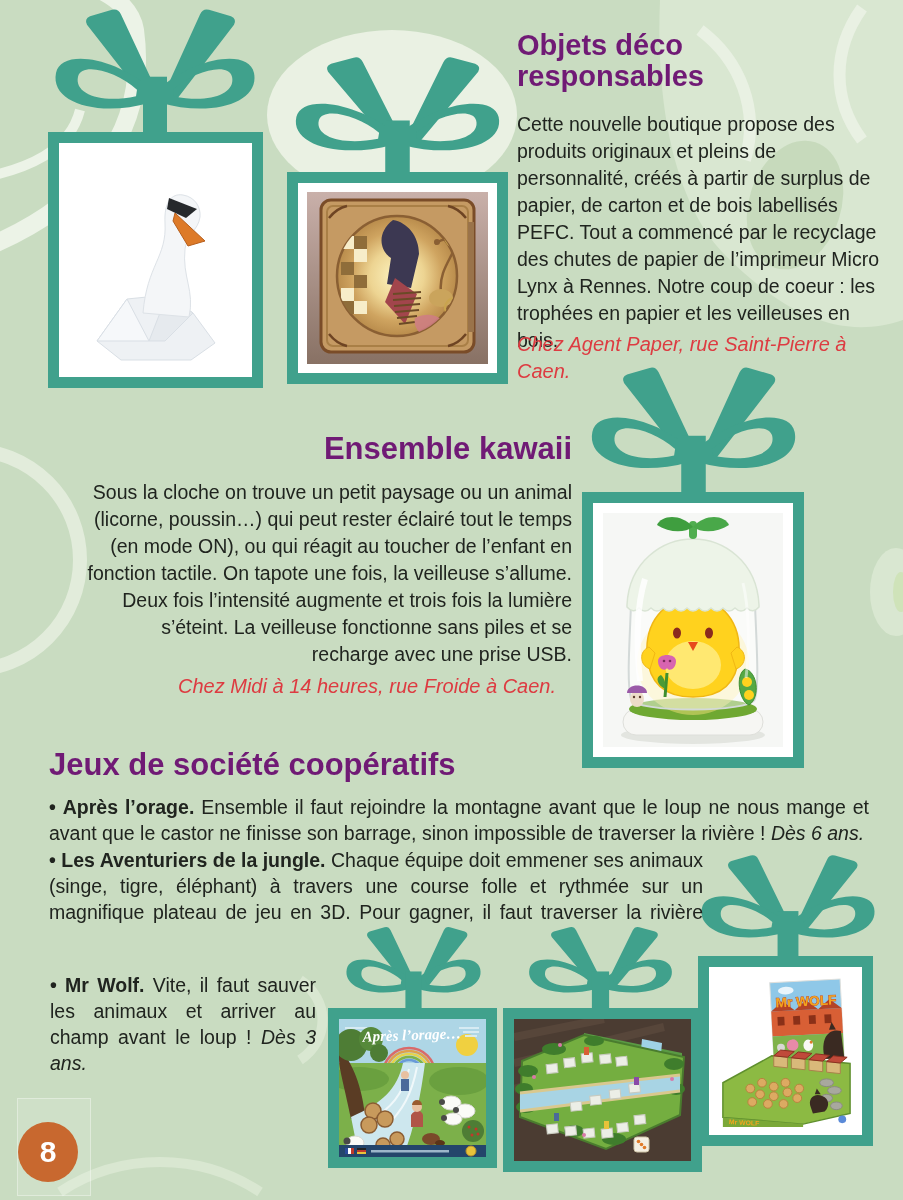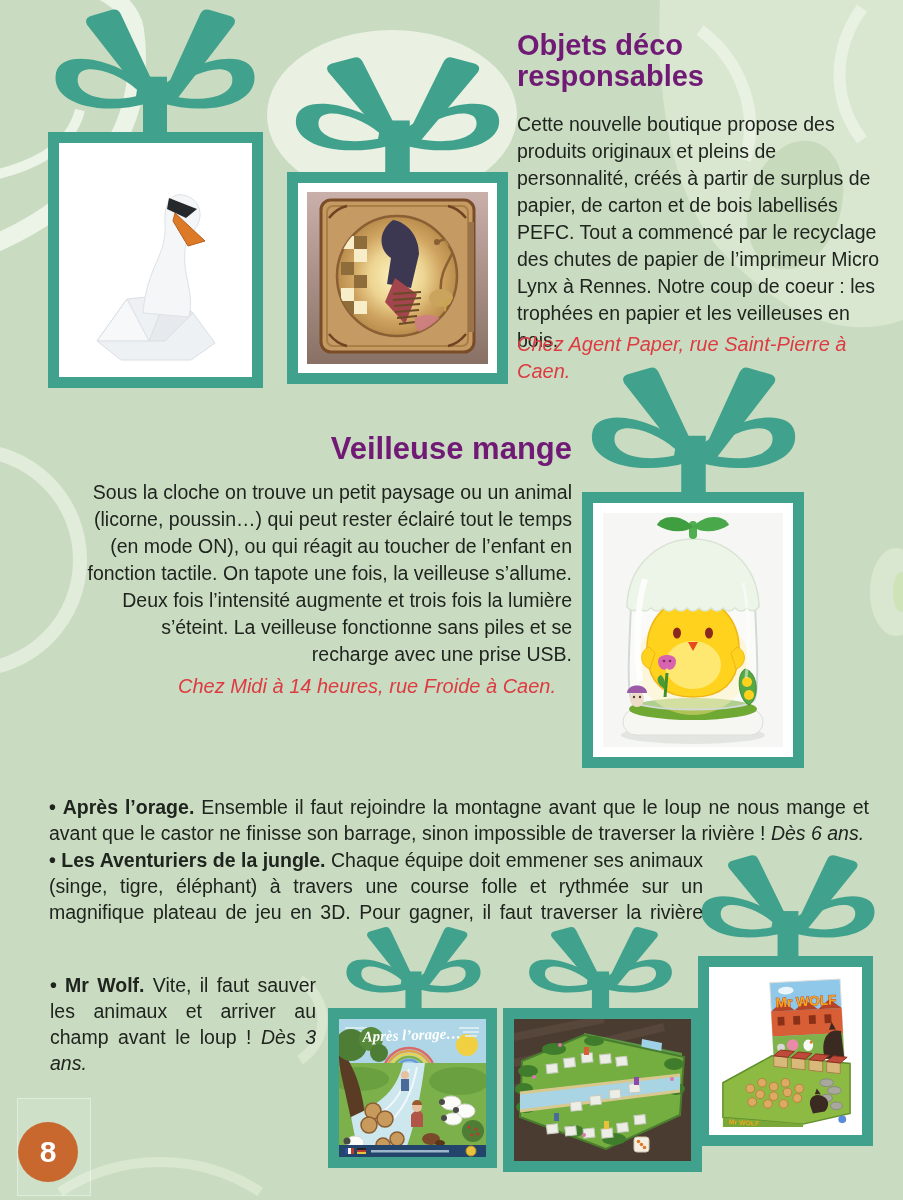--- a/index.html
+++ b/index.html
@@ -389,24 +389,25 @@
       <circle cx="128" cy="150" r="4" fill="#5a8ad8"></circle>
       <path d="M6 148 L88 155 L88 158 L6 158 Z" fill="#7aa838"></path>
       <text x="12" y="155" font-size="7" font-weight="bold" fill="#f2a51f" transform="rotate(3 12 155)" font-family="Liberation Sans, sans-serif">Mr WOLF</text>
     </svg>
   </div>
 
   <div class="abs h-red" style="left:517px;top:30px;width:260px;font-size:29px;">Objets déco responsables</div>
   <div class="abs bodytxt" style="left:517px;top:111px;width:370px;">Cette nouvelle boutique propose des produits originaux et pleins de personnalité, créés à partir de surplus de papier, de carton et de bois labellisés PEFC. Tout a commencé par le recyclage des chutes de papier de l’imprimeur Micro Lynx à Rennes. Notre coup de coeur : les trophées en papier et les veilleuses en bois.</div>
   <div class="abs bodytxt addr" style="left:517px;top:331px;width:370px;font-size:20px;">Chez Agent Paper, rue Saint-Pierre à Caen.</div>
 
-  <div class="abs h-red right" style="left:240px;top:432px;width:332px;font-size:31px;">Veilleuse mange</div>
+  <div class="abs h-red right" style="left:240px;top:432px;width:332px;font-size:31px;">Ensemble kawaii</div>
   <div class="abs bodytxt right" style="left:84px;top:479px;width:488px;">Sous la cloche on trouve un petit paysage ou un animal (licorne, poussin…) qui peut rester éclairé tout le temps (en mode ON), ou qui réagit au toucher de l’enfant en fonction tactile. On tapote une fois, la veilleuse s’allume. Deux fois l’intensité augmente et trois fois la lumière s’éteint. La veilleuse fonctionne sans piles et se recharge avec une prise USB.</div>
   <div class="abs bodytxt addr right" style="left:68px;top:673px;width:488px;font-size:20px;">Chez Midi à 14 heures, rue Froide à Caen.</div>
 
+  <div class="abs h-red" style="left:49px;top:748px;width:500px;font-size:31px;">Jeux de société coopératifs</div>
 
   <div class="abs bodytxt tight just" style="left:49px;top:794px;width:820px;">
     <span class="b">•</span>
     <span class="b">Après l’orage.</span>
     <span>Ensemble il faut rejoindre la montagne avant que le loup ne nous mange et avant que le castor ne finisse son barrage, sinon impossible de traverser la rivière !</span>
     <span class="i">Dès 6 ans.</span>
   </div>
 
   <div class="abs bodytxt tight justfull" style="left:49px;top:847px;width:654px;">
     <span class="b">•</span>

